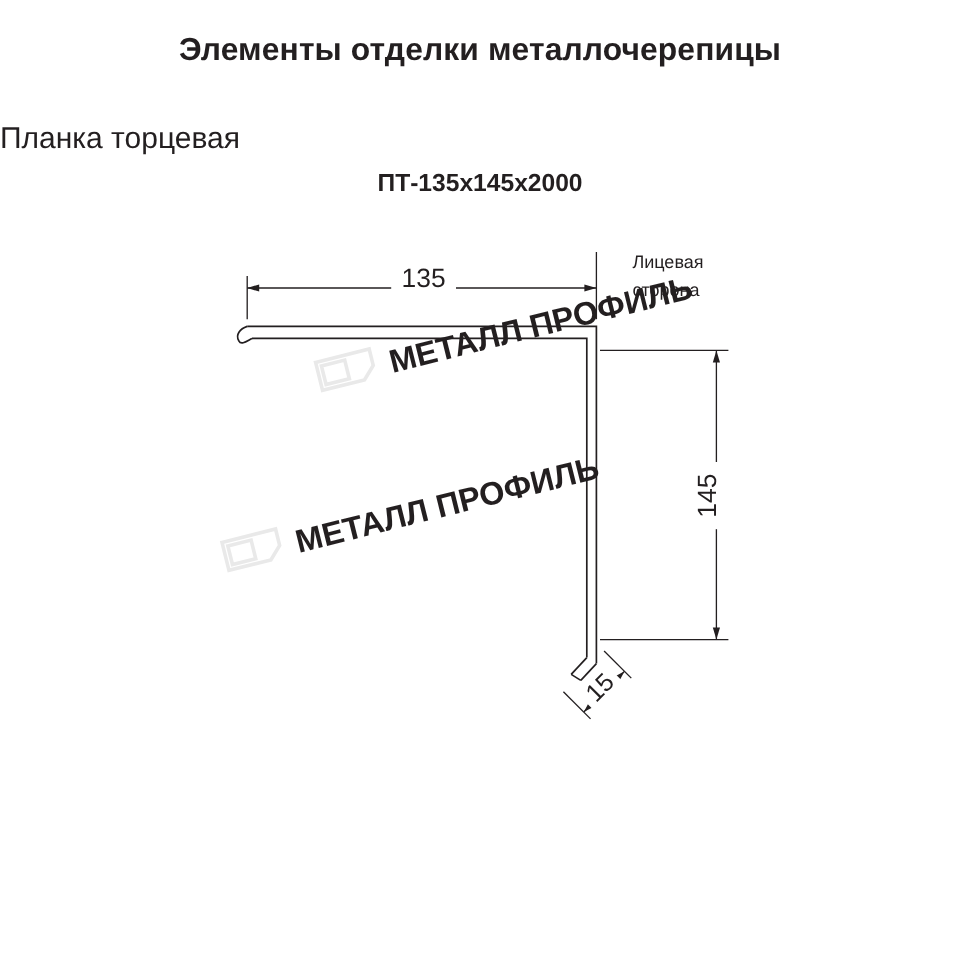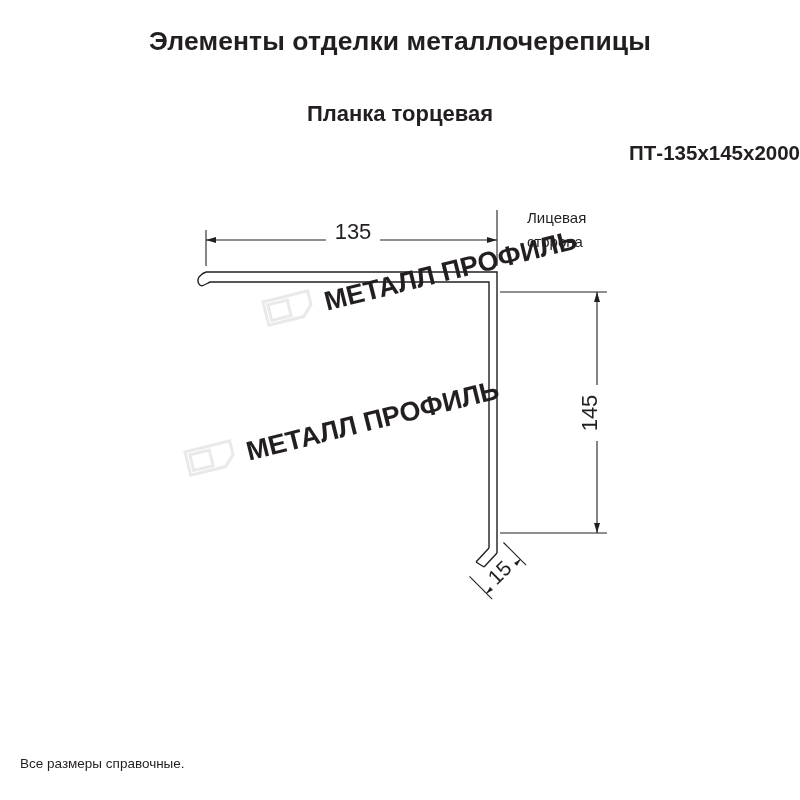--- a/index.html
+++ b/index.html
@@ -29,30 +29,29 @@
     text-align: center;
     font-size: 26.5px;
     font-weight: bold;
     letter-spacing: 0.1px;
   }
   .subtitle {
     position: absolute;
     top: 101px;
     left: 0;
     width: 800px;
-    text-align: center;
-    font-size: 22px;
-    font-weight: bold;
+    font-size: 25px;
+    font-weight: normal;
   }
   .code {
     position: absolute;
     top: 141px;
     left: 0;
     width: 800px;
-    text-align: right;
+    text-align: center;
     font-size: 20.5px;
     font-weight: bold;
   }
   .drawing {
     position: absolute;
     left: 0;
     top: 180px;
     width: 800px;
     height: 460px;
   }
@@ -143,16 +142,15 @@
       <g>
         <line x1="497" y1="30" x2="497" y2="30" stroke="#231f20" stroke-width="1.1"></line>
         <text x="527" y="43" font-size="15">Лицевая</text>
         <text x="527" y="67" font-size="15">сторона</text>
       </g>
 
     </svg>
   </div>
 
   <div class="footer">
-    <div>Все размеры справочные.</div>
   </div>
 
 </div>
 
 </body></html>

